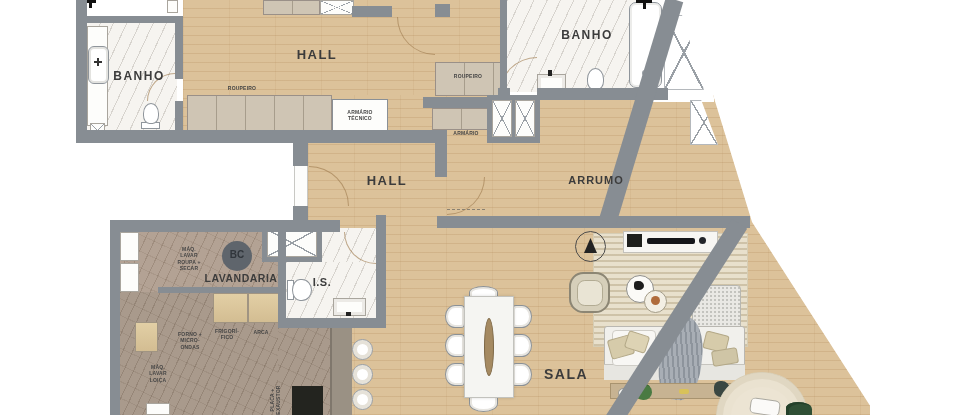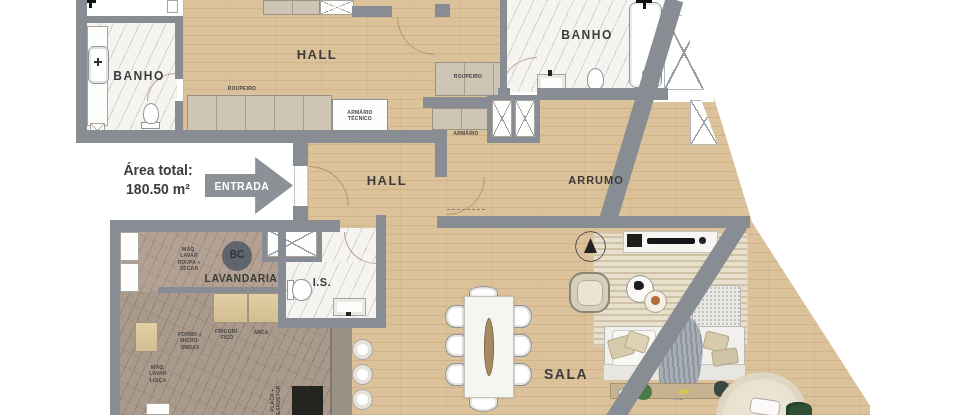--- a/index.html
+++ b/index.html
@@ -205,22 +205,15 @@
 
     <div class="a lbl" style="left:109px;top:70px;width:60px;font-size:12px;letter-spacing:1.5px;">BANHO</div>
     <div class="a lbl" style="left:287px;top:48px;width:60px;font-size:13px;letter-spacing:1.5px;">HALL</div>
     <div class="a lbl" style="left:557px;top:29px;width:60px;font-size:12px;letter-spacing:1.5px;">BANHO</div>
     <div class="a lbl" style="left:357px;top:174px;width:60px;font-size:13px;letter-spacing:1.5px;">HALL</div>
     <div class="a lbl" style="left:566px;top:174px;width:60px;font-size:11px;letter-spacing:1px;">ARRUMO</div>
     <div class="a lbl" style="left:203px;top:273px;width:76px;font-size:10.5px;letter-spacing:.5px;">LAVANDARIA</div>
     <div class="a lbl" style="left:302px;top:276px;width:40px;font-size:11px;letter-spacing:.5px;">I.S.</div>
     <div class="a lbl" style="left:536px;top:367px;width:60px;font-size:14px;letter-spacing:1.5px;">SALA</div>
 
-    <div class="a" style="left:108px;top:161px;width:100px;text-align:center;color:#3d3d3d;font-weight:700;font-size:14px;line-height:1.35;">
-      <div>Área total:</div>
-      <div>180.50 m²</div>
-    </div>
-    <div class="a" style="left:205px;top:157px;width:88px;height:57px;background:#8b9197;clip-path:polygon(0 30%,57% 30%,57% 0,100% 50%,57% 100%,57% 70%,0 70%);">
-      <div style="position:absolute;left:4px;top:0;width:66px;height:100%;display:flex;align-items:center;justify-content:center;color:#fff;font-weight:700;font-size:10.5px;letter-spacing:.5px;">ENTRADA</div>
-    </div>
 
   </div>
 </div>
 
 </body></html>

